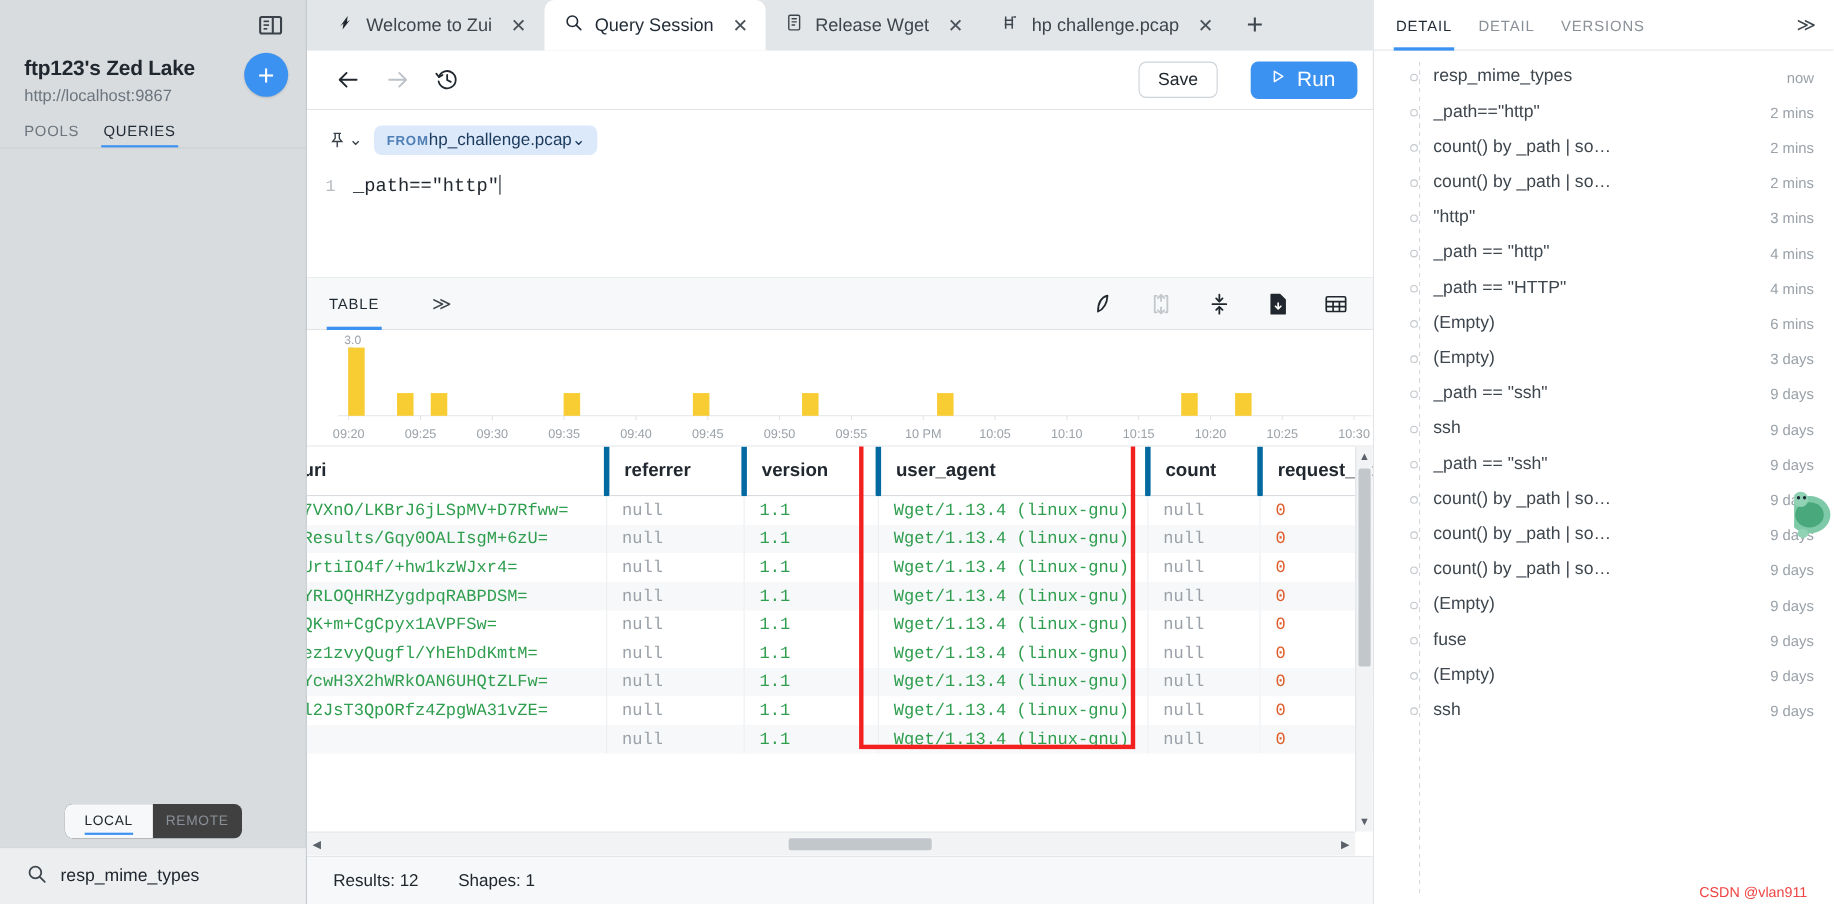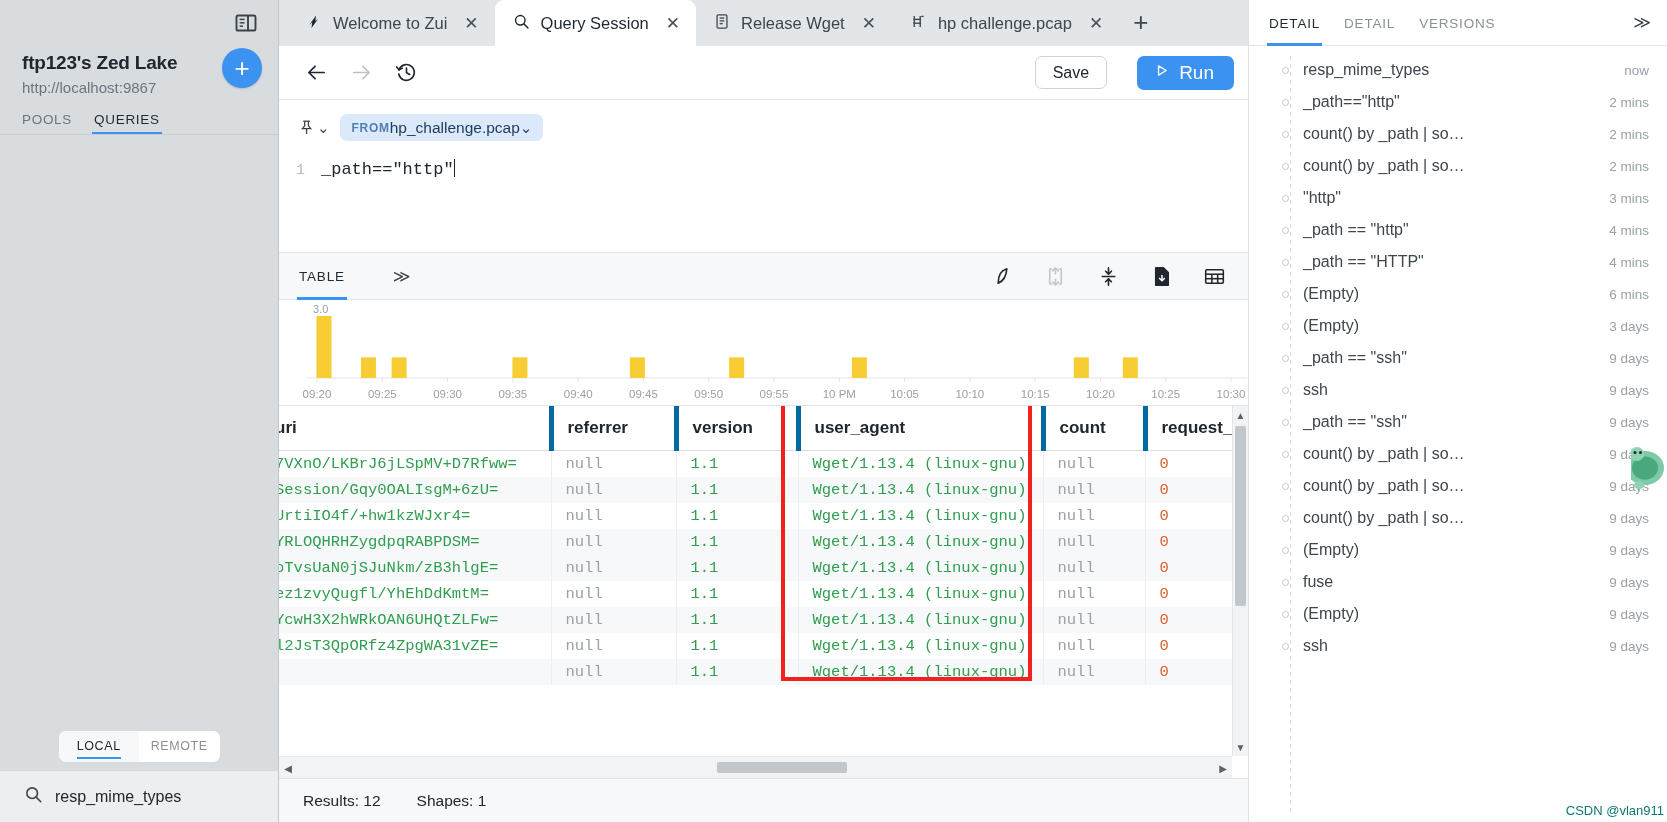--- a/index.html
+++ b/index.html
@@ -27,21 +27,21 @@
     font-size:26px; font-weight:300; line-height:1; cursor:pointer; box-shadow:0 1px 2px rgba(0,0,0,.15);
   }
   .side-tabs{ display:flex; gap:22px; padding:16px 22px 0 22px; }
   .side-tab{ font-size:13.5px; letter-spacing:.7px; color:#6c757d; padding-bottom:7px; cursor:pointer; position:relative; }
   .side-tab.active{ color:#1f2933; }
   .side-tab.active:after{ content:""; position:absolute; left:-2px; right:-2px; bottom:0; height:2.5px; background:#3c92f0; }
   .side-divider{ height:1px; background:#c8cdd1; margin-top:0px; }
 
   .sidebar-bottom{ position:absolute; bottom:0; left:0; right:0; }
   .lr-toggle{
-    margin:0 auto 8px auto; width:161px; height:31px; background:#ffffff; border-radius:7px;
+    margin:0 auto 8px auto; width:161px; height:31px; background:#404040; border-radius:7px;
     display:flex; align-items:center; overflow:hidden;
   }
   .lr-btn{ flex:1; text-align:center; font-size:12.5px; letter-spacing:.6px; color:#8a9097; cursor:pointer; position:relative; line-height:31px; }
   .lr-btn.active{ color:#20272e; background:#f7f8f9; height:100%; }
   .lr-btn.active:after{ content:""; position:absolute; left:18px; right:18px; bottom:3px; height:2.5px; background:#3c92f0; }
   .side-search{
     height:52px; background:#eceef0; border-top:1px solid #d5d9dc;
     display:flex; align-items:center; gap:12px; padding:0 24px;
   }
   .side-search .txt{ font-size:16px; color:#20272e; }
@@ -139,21 +139,21 @@
   .rp-tab.active{ color:#1f2933; }
   .rp-tab.active:after{ content:""; position:absolute; left:-2px; right:-2px; bottom:0; height:3px; background:#3c92f0; }
   .rp-more{ margin-left:auto; font-size:17px; color:#3d454d; cursor:pointer; }
   .hist-list{ flex:1; position:relative; padding:8px 0 0 0; overflow:hidden; }
   .hist-line{ position:absolute; left:41px; top:10px; bottom:8px; width:1px;
               background:repeating-linear-gradient(to bottom,#d5d9dd 0 4px,transparent 4px 8px); }
   .hist-item{ display:flex; align-items:center; height:32px; padding:0 18px 0 33px; cursor:pointer; }
   .hdot{ width:7px; height:7px; border-radius:50%; border:1.4px solid #c3c8cd; background:#fff; flex:0 0 7px; }
   .hlabel{ margin-left:14px; font-size:16px; color:#3d454d; white-space:nowrap; overflow:hidden; }
   .htime{ margin-left:auto; font-size:13.5px; color:#9aa1a8; padding-left:10px; }
-  .watermark{ position:absolute; right:3px; bottom:4px; font-size:13px; color:#0f766e; }
+  .watermark{ position:absolute; right:24px; bottom:4px; font-size:13px; color:#ef4444; }
   .turtle{ position:absolute; right:0px; top:440px; width:36px; height:58px; }
 </style>
 </head>
 <body>
 
 <div class="app">
 
   <div class="sidebar">
     <div class="sidebar-top">
       <span class="panel-toggle-icon">
@@ -425,21 +425,21 @@
           <tbody id="tbody">
               <tr class="">
                 <td class="c-str">7VXnO/LKBrJ6jLSpMV+D7Rfww=</td>
                 <td class="c-null">null</td>
                 <td class="c-str">1.1</td>
                 <td class="c-str">Wget/1.13.4 (linux-gnu)</td>
                 <td class="c-null">null</td>
                 <td class="c-num">0</td>
               </tr>
               <tr class="odd">
-                <td class="c-str">Session/Gqy0OALIsgM+6zU=</td>
+                <td class="c-str">Results/Gqy0OALIsgM+6zU=</td>
                 <td class="c-null">null</td>
                 <td class="c-str">1.1</td>
                 <td class="c-str">Wget/1.13.4 (linux-gnu)</td>
                 <td class="c-null">null</td>
                 <td class="c-num">0</td>
               </tr>
               <tr class="">
                 <td class="c-str">UrtiIO4f/+hw1kzWJxr4=</td>
                 <td class="c-null">null</td>
                 <td class="c-str">1.1</td>
@@ -448,22 +448,22 @@
                 <td class="c-num">0</td>
               </tr>
               <tr class="odd">
                 <td class="c-str">YRLOQHRHZygdpqRABPDSM=</td>
                 <td class="c-null">null</td>
                 <td class="c-str">1.1</td>
                 <td class="c-str">Wget/1.13.4 (linux-gnu)</td>
                 <td class="c-null">null</td>
                 <td class="c-num">0</td>
               </tr>
-              <tr class="odd">
-                <td class="c-str">oTvsUaN0jSJuNkm/zB3hlgE=</td>
+              <tr class="">
+                <td class="c-str">QK+m+CgCpyx1AVPFSw=</td>
                 <td class="c-null">null</td>
                 <td class="c-str">1.1</td>
                 <td class="c-str">Wget/1.13.4 (linux-gnu)</td>
                 <td class="c-null">null</td>
                 <td class="c-num">0</td>
               </tr>
               <tr class="">
                 <td class="c-str">ez1zvyQugfl/YhEhDdKmtM=</td>
                 <td class="c-null">null</td>
                 <td class="c-str">1.1</td>

